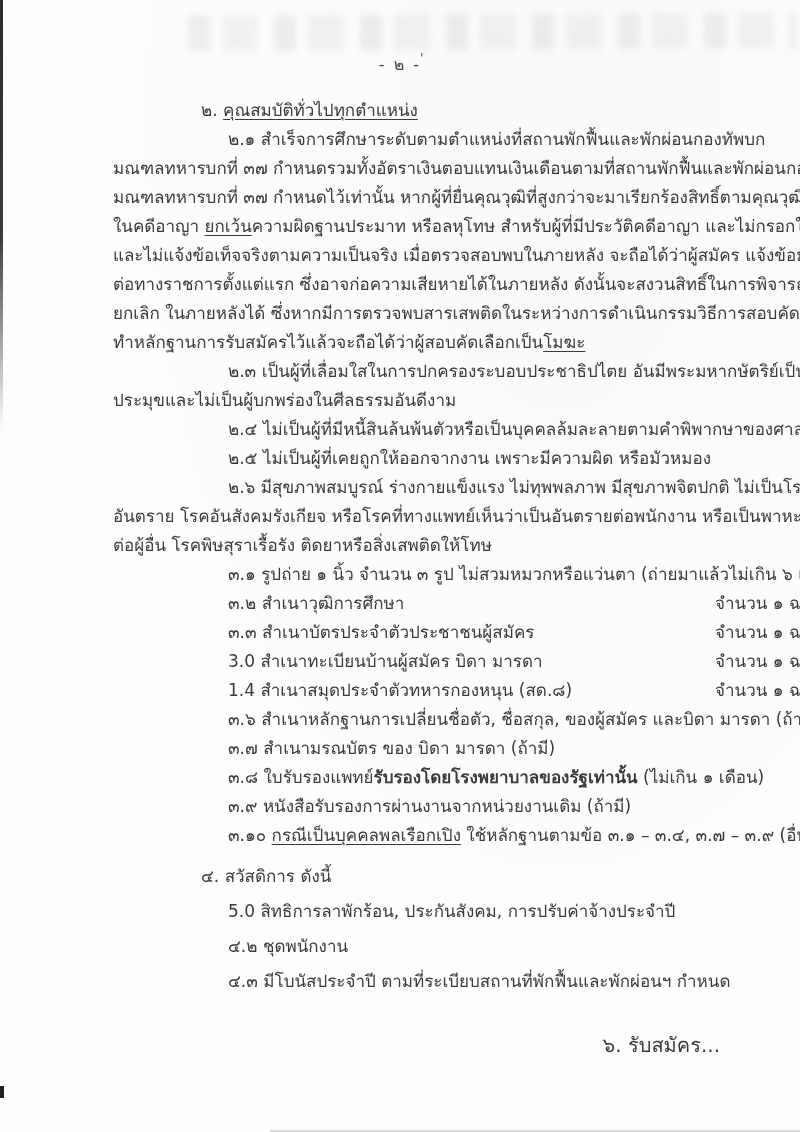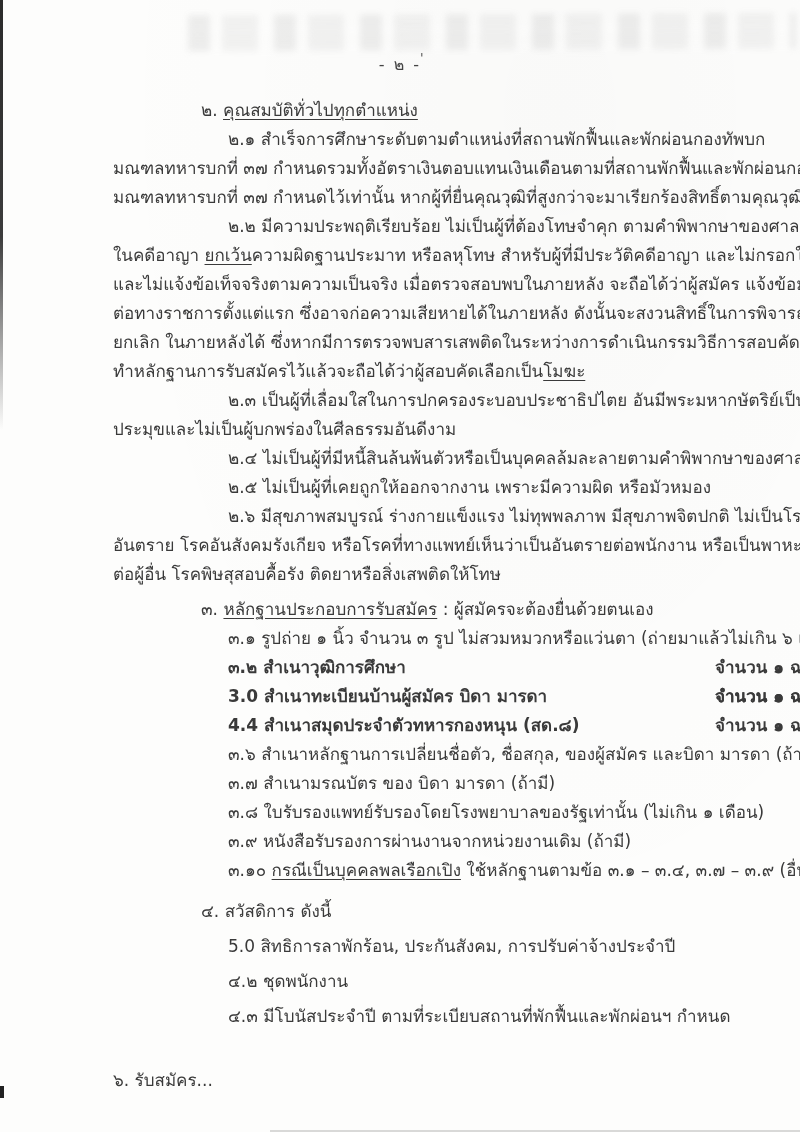--- a/index.html
+++ b/index.html
@@ -51,29 +51,29 @@
     padding-left:113px;padding-right:18px;
     font-size:17px;line-height:29px;
   }
   .ln{white-space:nowrap;}
   .ind{text-indent:115px;}
   .sec{text-indent:88px;}
   .h2{margin-top:22px;}
   .h3{margin-top:6px;}
   .h4{margin-top:9px;}
   .s4{line-height:35px;}
-  .row{position:relative;font-weight:bold;}
+  .row{position:relative;}
   .count{position:absolute;left:487px;top:0;}
   .u{text-decoration:underline;text-underline-offset:3px;}
-  .b{font-weight:normal;}
+  .b{font-weight:bold;}
   .footer{
     margin-top:32px;
-    text-align:left;
+    text-align:right;
     padding-right:62px;
-    font-size:17px;
+    font-size:20px;
   }
 </style>
 </head>
 <body>
 
 <div class="page">
 
   <div class="edge-line"></div>
   <div class="edge-dot"></div>
   <div class="bottom-line"></div>
@@ -83,44 +83,42 @@
   <div class="pageno">- ๒ -</div>
 
   <div class="content">
 
     <div class="ln sec h2"><span>๒. </span><span class="u">คุณสมบัติทั่วไปทุกตำแหน่ง</span></div>
 
     <div class="ln ind">๒.๑ สำเร็จการศึกษาระดับตามตำแหน่งที่สถานพักฟื้นและพักผ่อนกองทัพบก</div>
     <div class="ln">มณฑลทหารบกที่ ๓๗  กำหนดรวมทั้งอัตราเงินตอบแทนเงินเดือนตามที่สถานพักฟื้นและพักผ่อนกองทัพบก</div>
     <div class="ln">มณฑลทหารบกที่ ๓๗ กำหนดไว้เท่านั้น หากผู้ที่ยื่นคุณวุฒิที่สูงกว่าจะมาเรียกร้องสิทธิ์ตามคุณวุฒินั้นไม่ได้</div>
 
-    <div class="ln ind">๒.๒ มีความประพฤติเรียบร้อย ไม่เป็นผู้ที่ต้องโทษจำคุก ตามคำพิพากษาของศาล</div>
     <div class="ln"><span>ในคดีอาญา </span><span class="u">ยกเว้น</span><span>ความผิดฐานประมาท หรือลหุโทษ สำหรับผู้ที่มีประวัติคดีอาญา และไม่กรอกในใบสมัคร</span></div>
     <div class="ln">และไม่แจ้งข้อเท็จจริงตามความเป็นจริง เมื่อตรวจสอบพบในภายหลัง จะถือได้ว่าผู้สมัคร แจ้งข้อมูลอันเป็นเท็จ</div>
     <div class="ln">ต่อทางราชการตั้งแต่แรก ซึ่งอาจก่อความเสียหายได้ในภายหลัง ดังนั้นจะสงวนสิทธิ์ในการพิจารณาไม่รับ หรือ</div>
     <div class="ln">ยกเลิก ในภายหลังได้ ซึ่งหากมีการตรวจพบสารเสพติดในระหว่างการดำเนินกรรมวิธีการสอบคัดเลือกฯ หรือ</div>
     <div class="ln"><span>ทำหลักฐานการรับสมัครไว้แล้วจะถือได้ว่าผู้สอบคัดเลือกเป็น</span><span class="u">โมฆะ</span></div>
 
     <div class="ln ind">๒.๓ เป็นผู้ที่เลื่อมใสในการปกครองระบอบประชาธิปไตย อันมีพระมหากษัตริย์เป็น</div>
     <div class="ln">ประมุขและไม่เป็นผู้บกพร่องในศีลธรรมอันดีงาม</div>
 
     <div class="ln ind">๒.๔ ไม่เป็นผู้ที่มีหนี้สินล้นพ้นตัวหรือเป็นบุคคลล้มละลายตามคำพิพากษาของศาล</div>
     <div class="ln ind">๒.๕ ไม่เป็นผู้ที่เคยถูกให้ออกจากงาน เพราะมีความผิด หรือมัวหมอง</div>
 
     <div class="ln ind">๒.๖ มีสุขภาพสมบูรณ์ ร่างกายแข็งแรง ไม่ทุพพลภาพ มีสุขภาพจิตปกติ ไม่เป็นโรคติดต่อ</div>
     <div class="ln">อันตราย โรคอันสังคมรังเกียจ หรือโรคที่ทางแพทย์เห็นว่าเป็นอันตรายต่อพนักงาน หรือเป็นพาหะแพร่เชื่อ</div>
-    <div class="ln">ต่อผู้อื่น โรคพิษสุสอบคื้อรัง ติดยาหรือสิ่งเสพติดให้โทษ</div>
+    <div class="ln">ต่อผู้อื่น โรคพิษสุราเรื้อรัง ติดยาหรือสิ่งเสพติดให้โทษ</div>
 
-    <div class="ln sec h3"><span>๓. </span><span class="u">หลักฐานประกอบการรับสมัคร</span><span> : ผู้สมัครจะต้องยื่นด้วยตนเอง</span></div>
 
     <div class="ln ind">๓.๑ รูปถ่าย ๑ นิ้ว จำนวน ๓ รูป ไม่สวมหมวกหรือแว่นตา (ถ่ายมาแล้วไม่เกิน ๖ เดือน)</div>
     <div class="ln ind row"><span>๓.๒ สำเนาวุฒิการศึกษา</span><span class="count">จำนวน ๑ ฉบับ</span></div>
-    <div class="ln ind row"><span class="count">จำนวน ๑ ฉบับ</span></div>
+    <div class="ln ind row"><span>๓.๓ สำเนาบัตรประจำตัวประชาชนผู้สมัคร</span><span class="count">จำนวน ๑ ฉบับ</span></div>
     <div class="ln ind row"><span>3.0 สำเนาทะเบียนบ้านผู้สมัคร บิดา มารดา</span><span class="count">จำนวน ๑ ฉบับ</span></div>
-    <div class="ln ind row"><span>4.4 สำเนาสมุดประจำตัวทหารกองหนุน (สด.๘)</span><span class="count">จำนวน ๑ ฉบับ</span></div>
+    <div class="ln ind row"><span>1.4 สำเนาสมุดประจำตัวทหารกองหนุน (สด.๘)</span><span class="count">จำนวน ๑ ฉบับ</span></div>
     <div class="ln ind">๓.๖ สำเนาหลักฐานการเปลี่ยนชื่อตัว, ชื่อสกุล, ของผู้สมัคร และบิดา มารดา (ถ้ามี)</div>
     <div class="ln ind">๓.๗ สำเนามรณบัตร ของ บิดา มารดา (ถ้ามี)</div>
     <div class="ln ind"><span>๓.๘ ใบรับรองแพทย์</span><span class="b">รับรองโดยโรงพยาบาลของรัฐเท่านั้น</span><span> (ไม่เกิน ๑ เดือน)</span></div>
     <div class="ln ind">๓.๙ หนังสือรับรองการผ่านงานจากหน่วยงานเดิม (ถ้ามี)</div>
     <div class="ln ind"><span>๓.๑๐ </span><span class="u">กรณีเป็นบุคคลพลเรือกเปิง</span><span> ใช้หลักฐานตามข้อ ๓.๑ – ๓.๔, ๓.๗ – ๓.๙ (อื่นๆถ้ามี)</span></div>
 
     <div class="ln sec h4 s4">๔. สวัสดิการ ดังนี้</div>
     <div class="ln ind s4">5.0 สิทธิการลาพักร้อน, ประกันสังคม, การปรับค่าจ้างประจำปี</div>
     <div class="ln ind s4">๔.๒ ชุดพนักงาน</div>
     <div class="ln ind s4">๔.๓ มีโบนัสประจำปี ตามที่ระเบียบสถานที่พักฟื้นและพักผ่อนฯ กำหนด</div>

